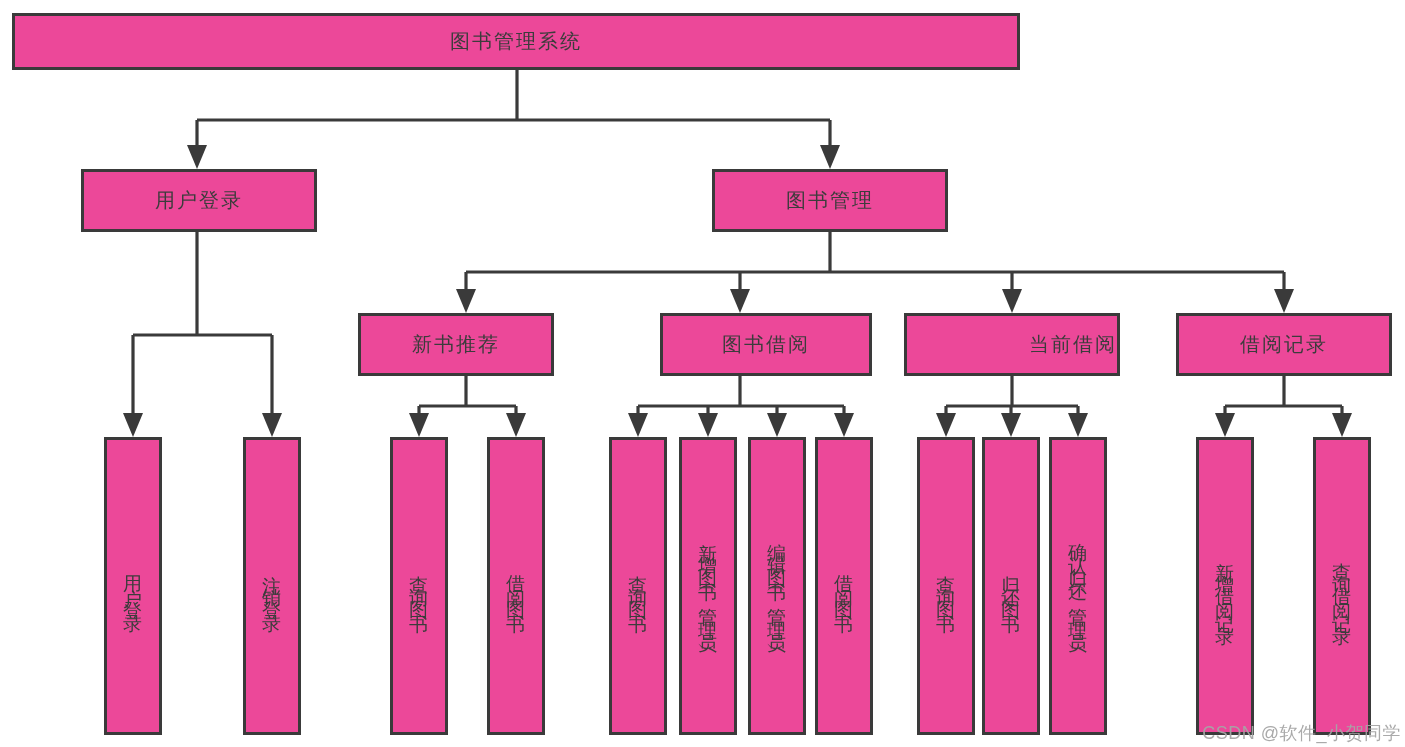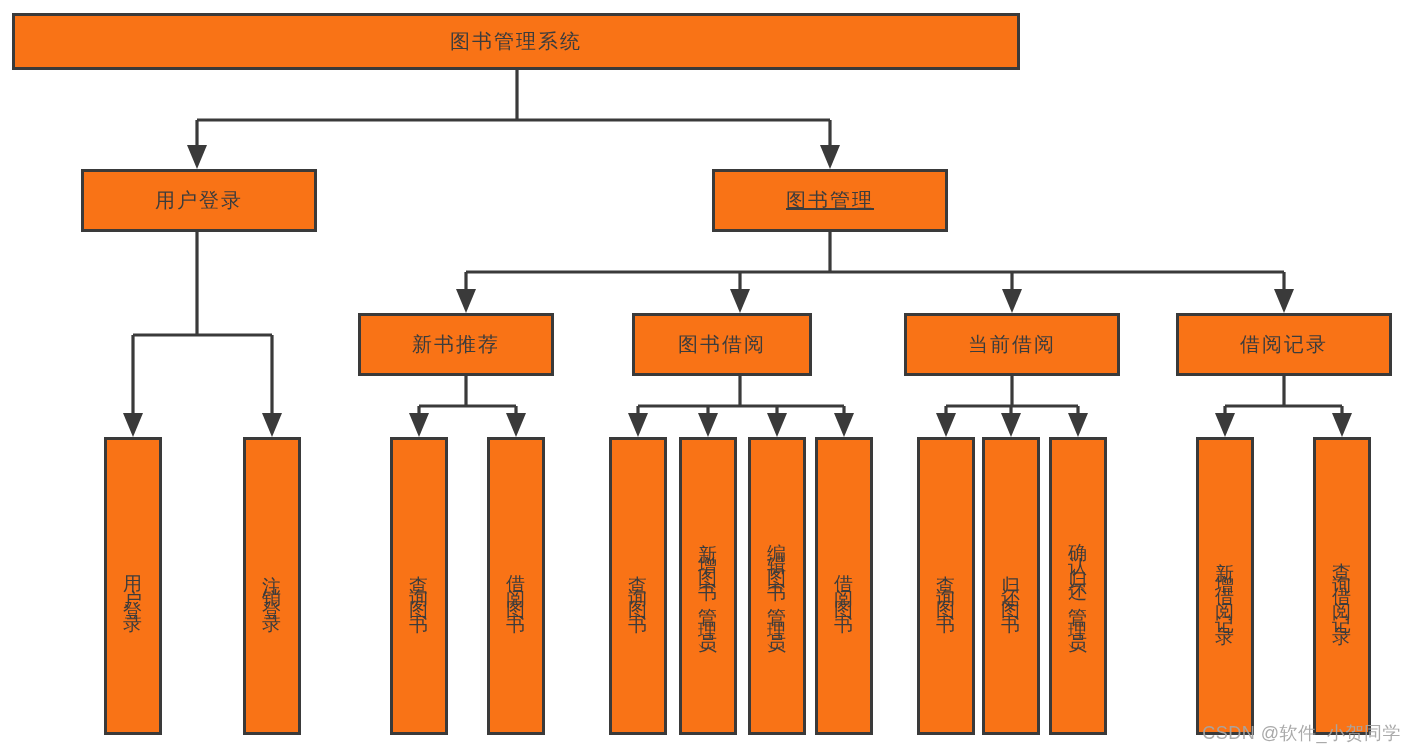--- a/index.html
+++ b/index.html
@@ -17,21 +17,21 @@
   }
   #connectors {
     position: absolute;
     left: 0; top: 0;
     width: 1405px; height: 747px;
   }
   .node {
     position: absolute;
     box-sizing: border-box;
     border: 3px solid #3a3a3a;
-    background: #f97316;
+    background: #ec4899;
     display: flex;
     align-items: center;
     justify-content: center;
     color: #3c3c3c;
   }
   .hbox {
     font-size: 20px;
     letter-spacing: 2px;
     white-space: nowrap;
   }
@@ -105,31 +105,31 @@
     </g>
   </svg>
 
   <div class="node hbox" style="left:12px; top:13px; width:1008px; height:57px;">
     <span>图书管理系统</span>
   </div>
 
   <div class="node hbox" style="left:81px; top:169px; width:236px; height:63px;">
     <span>用户登录</span>
   </div>
-  <div class="node hbox" style="left:712px; top:169px; width:236px; height:63px;text-decoration:underline;">
+  <div class="node hbox" style="left:712px; top:169px; width:236px; height:63px;">
     <span>图书管理</span>
   </div>
 
   <div class="node hbox" style="left:358px; top:313px; width:196px; height:63px;">
     <span>新书推荐</span>
   </div>
-  <div class="node hbox" style="left:632px; top:313px; width:180px; height:63px;">
+  <div class="node hbox" style="left:660px; top:313px; width:212px; height:63px;">
     <span>图书借阅</span>
   </div>
-  <div class="node hbox" style="left:904px; top:313px; width:216px; height:63px;">
+  <div class="node hbox" style="left:904px; top:313px; width:216px; height:63px;justify-content:flex-end;">
     <span>当前借阅</span>
   </div>
   <div class="node hbox" style="left:1176px; top:313px; width:216px; height:63px;">
     <span>借阅记录</span>
   </div>
 
   <div class="node leaf" style="left:104px;">
     <span class="vtext">用户登录</span>
   </div>
   <div class="node leaf" style="left:243px;">

